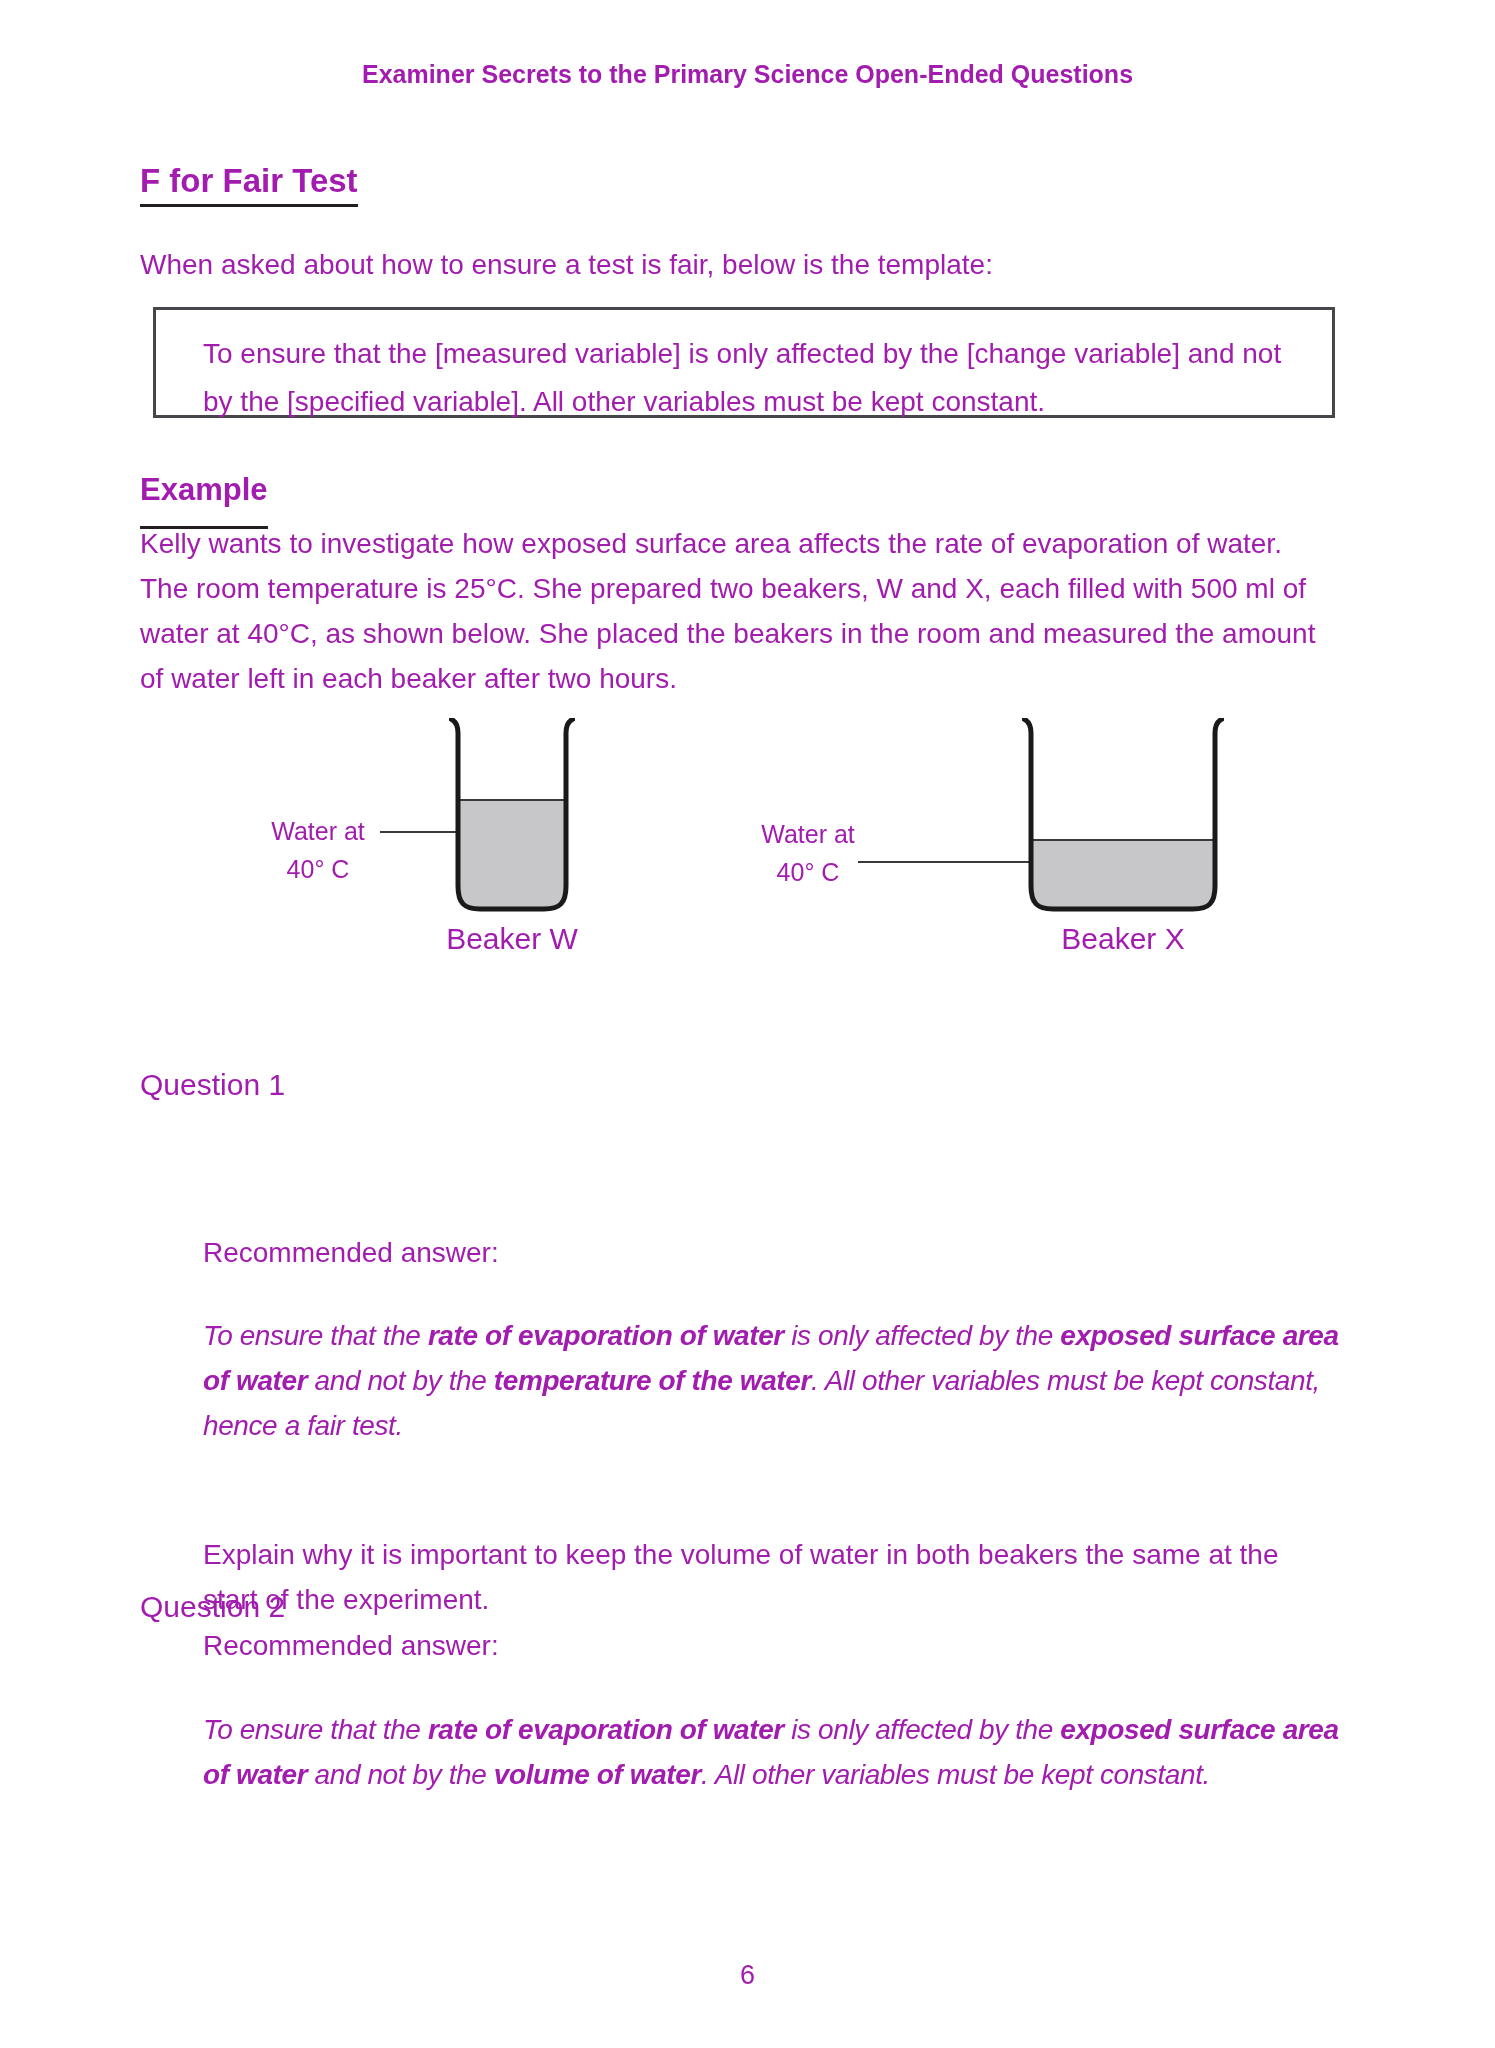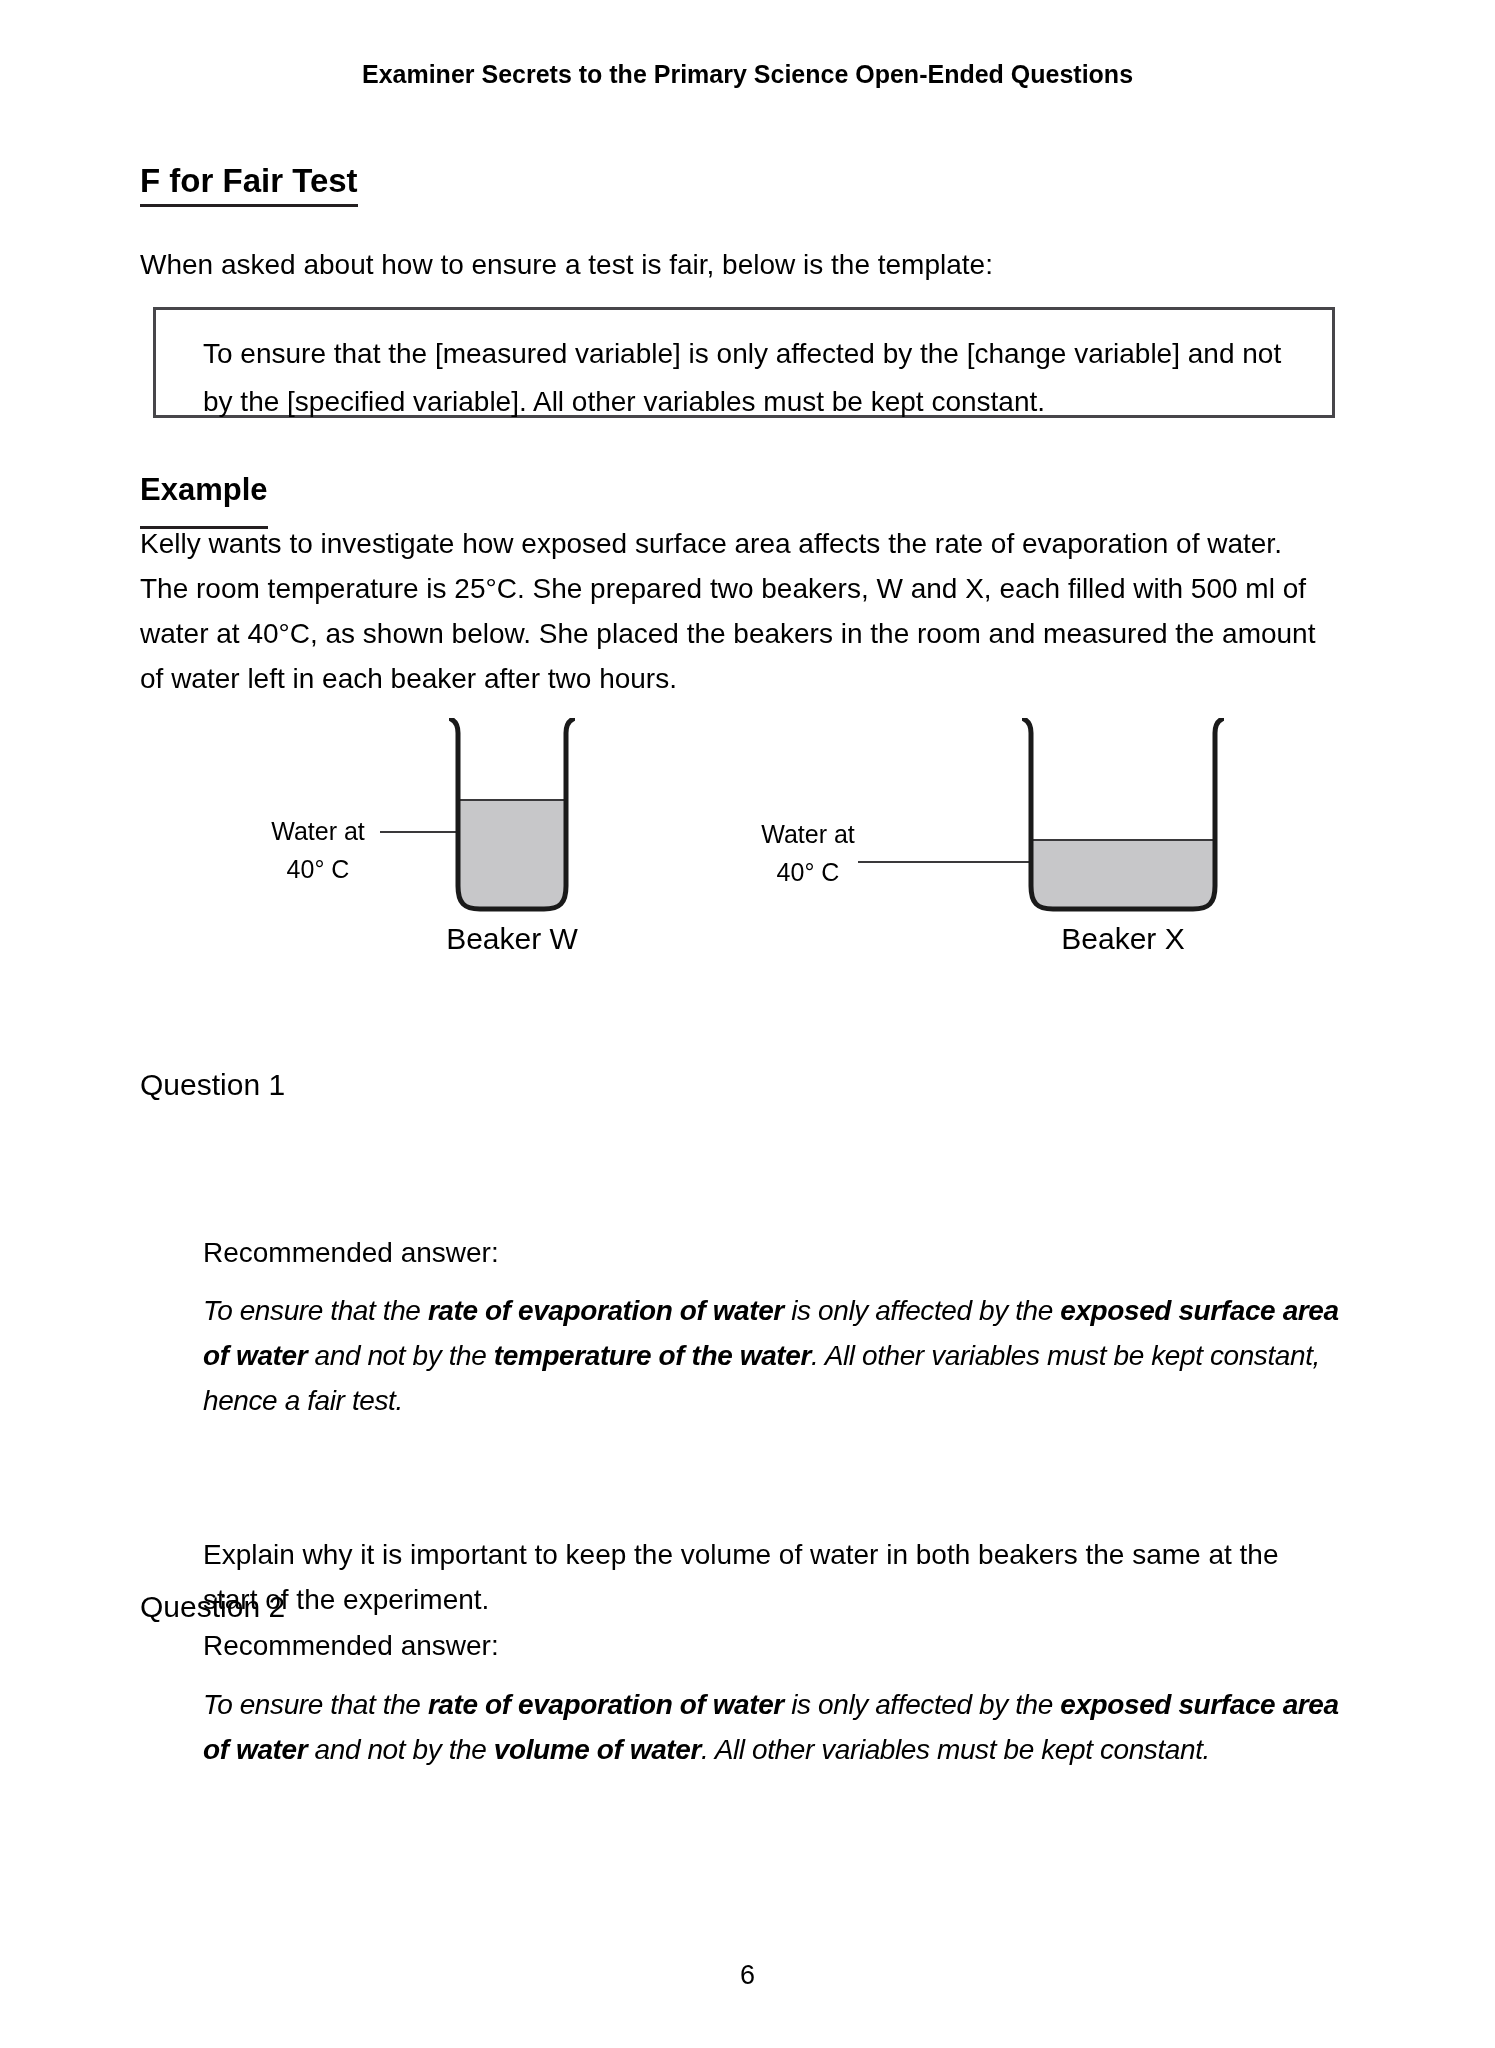--- a/index.html
+++ b/index.html
@@ -1,21 +1,21 @@
 <!DOCTYPE html>
 <html style="--water: #c7c7c9; --outline: #1a1a1a;"><head>
 <meta charset="utf-8">
 <style>
   html,body{margin:0;padding:0;background:#ffffff;}
   .page{
     position:relative;
     width:1495px;height:2048px;
     background:#fff;
     font-family:"Liberation Sans","DejaVu Sans",sans-serif;
-    color:#000000;
+    color:#a21caf;
     overflow:hidden;
   }
   .abs{position:absolute;}
   .page-header{
     top:60px;left:0;width:1495px;
     text-align:center;
     font-size:25px;font-weight:700;
   }
   .section-heading{
     top:162px;left:140px;
@@ -79,20 +79,21 @@
   .q1-prompt{top:1122px;}
   .q2-prompt{top:1532px;}
   .answer-label{left:203px;font-size:28px;}
   .q1-answer-label{top:1237px;}
   .q2-answer-label{top:1630px;}
   .answer-text{
     left:203px;width:1140px;
     font-size:28px;line-height:45px;
     font-style:italic;
     letter-spacing:-0.4px;
+    margin-top:25px;
   }
   .q1-answer{top:1288px;}
   .q2-answer{top:1682px;}
   .answer-text b{font-weight:700;}
   .page-number{
     top:1960px;left:0;width:1495px;
     text-align:center;font-size:27px;
   }
 </style>
 </head>

